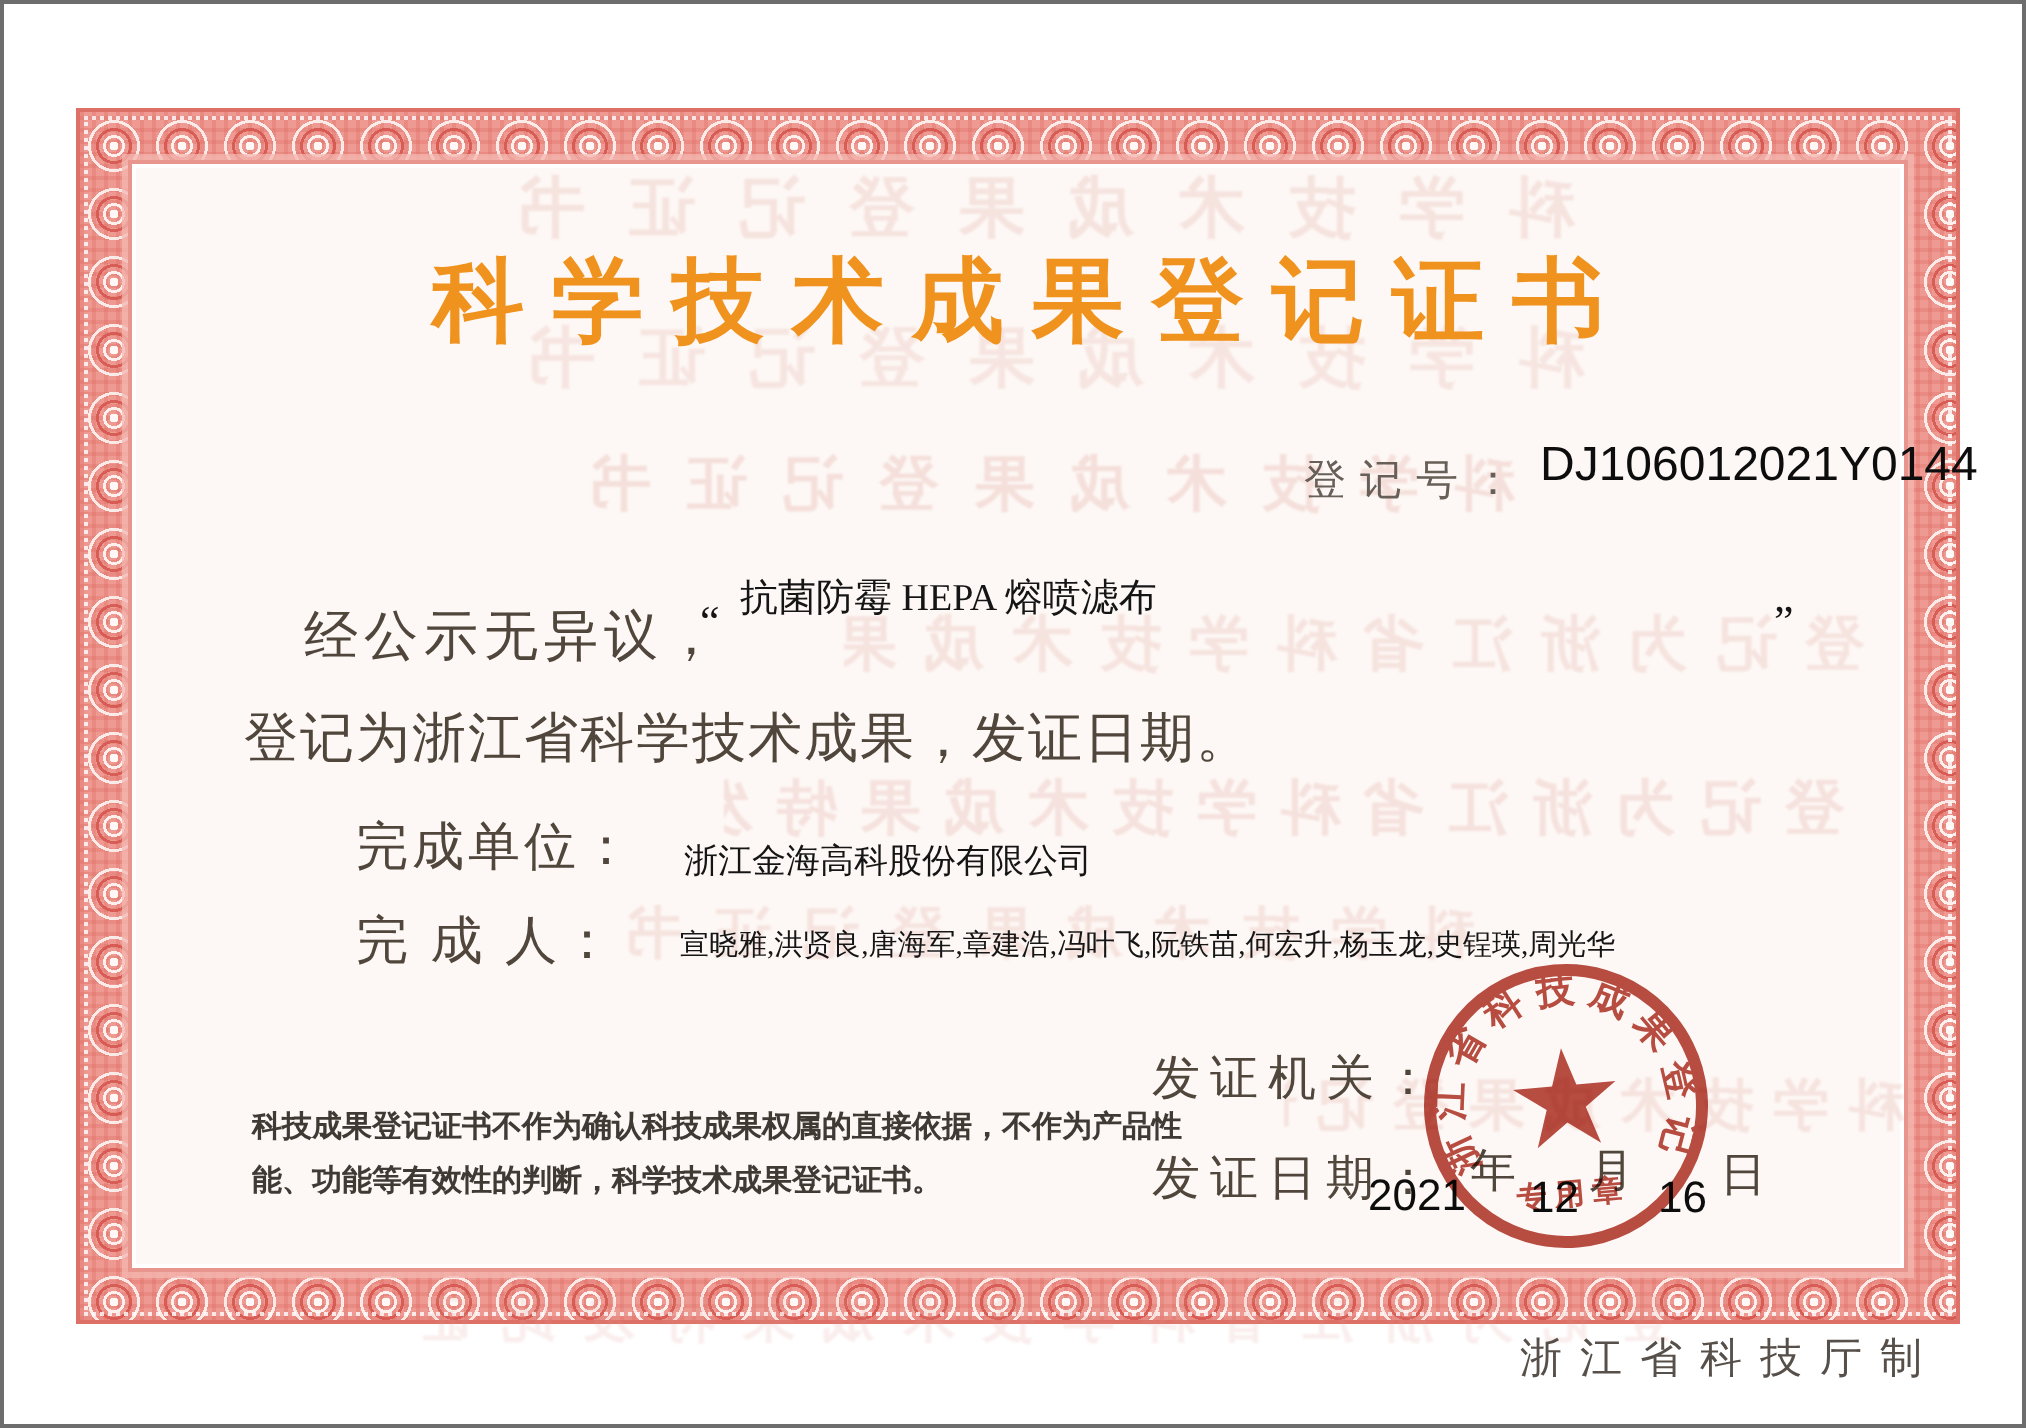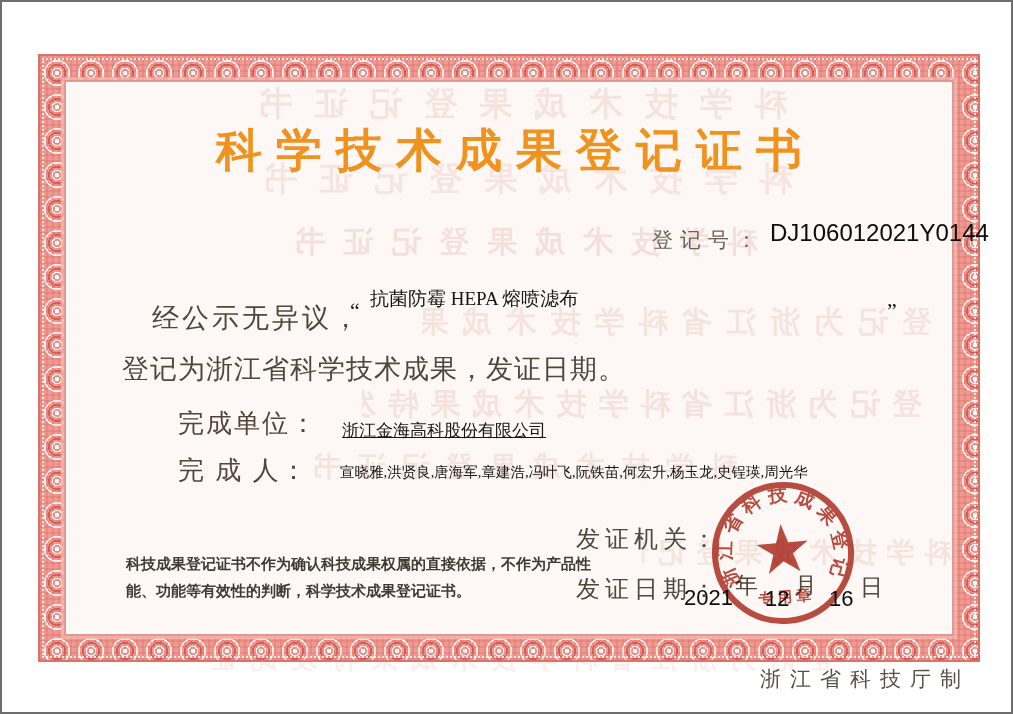--- a/index.html
+++ b/index.html
@@ -87,21 +87,21 @@
   <span class="abs typed-num" style="left:744px;top:217px;font-size:24px;margin-left:24px;">DJ106012021Y0144</span>
 
   <span class="abs kai" style="left:150px;top:298px;font-size:27px;letter-spacing:3px;">经公示无异议，</span>
   <span class="abs typed-cn" style="left:348px;top:296px;font-size:22px;">“</span>
   <span class="abs typed-cn" style="left:368px;top:284px;font-size:19px;">抗菌防霉 HEPA 熔喷滤布</span>
   <span class="abs typed-cn" style="left:885px;top:296px;font-size:22px;">”</span>
 
   <span class="abs kai" style="left:120px;top:349px;font-size:27px;letter-spacing:1px;">登记为浙江省科学技术成果，发证日期。</span>
 
   <span class="abs kai" style="left:176px;top:404px;font-size:26px;letter-spacing:2px;">完成单位：</span>
-  <span class="abs typed-cn" style="left:340px;top:417px;font-size:17px;text-decoration:underline;">浙江金海高科股份有限公司</span>
+  <span class="abs typed-cn" style="left:340px;top:417px;font-size:17px;">浙江金海高科股份有限公司</span>
 
   <span class="abs kai" style="left:176px;top:451px;font-size:26px;letter-spacing:2px;">完 成 人：</span>
   <span class="abs typed-cn" style="left:338px;top:461px;font-size:14.5px;">宣晓雅,洪贤良,唐海军,章建浩,冯叶飞,阮铁苗,何宏升,杨玉龙,史锃瑛,周光华</span>
 
   <span class="abs kai" style="left:574px;top:521px;font-size:24px;letter-spacing:5px;">发证机关：</span>
   <span class="abs kai" style="left:574px;top:571px;font-size:24px;letter-spacing:5px;">发证日期：</span>
   <span class="abs typed-num" style="left:682px;top:583px;font-size:22px;">2021</span>
   <span class="abs kai" style="left:733px;top:568px;font-size:23px;">年</span>
   <span class="abs typed-num" style="left:763px;top:584px;font-size:22px;text-align:right;">12</span>
   <span class="abs kai" style="left:792px;top:568px;font-size:23px;">月</span>

